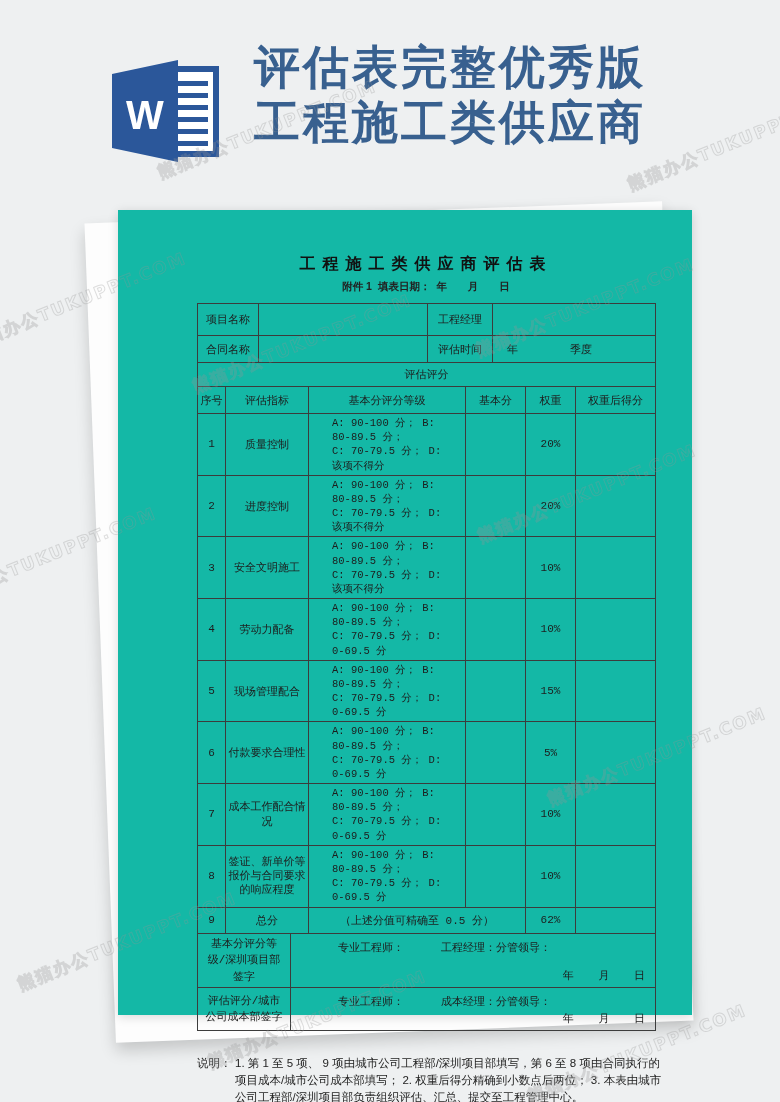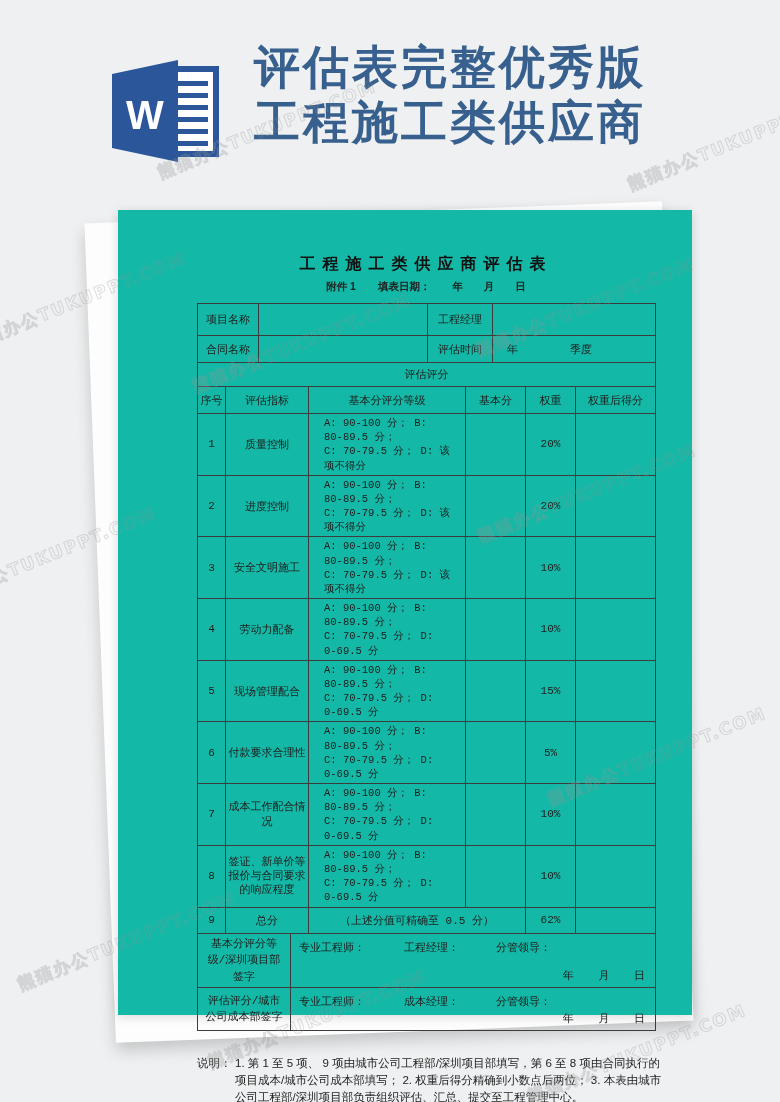--- a/index.html
+++ b/index.html
@@ -64,21 +64,21 @@
     font-weight:bold;
     letter-spacing:7px;
     color:#111;
     white-space:nowrap;
   }
   .doc-subtitle {
     margin-top:5px;
     display:flex;
     justify-content:center;
     align-items:center;
-    gap:22px;
+    gap:6px;
     font-size:10.5px;
     font-weight:bold;
     color:#222;
   }
   .doc-subtitle .date-units { word-spacing:18px; }
 
   
   table {
     width:458px;
     border-collapse:collapse;
@@ -90,34 +90,34 @@
   td {
     border:1px solid #3c3c3c;
     text-align:center;
     vertical-align:middle;
     padding:1px 2px;
     overflow:hidden;
   }
   .info-table { margin-top:9px; }
   .main-table, .sig-table { margin-top:-1px; }
 
-  .grade-cell { text-align:left; padding:2px 15px; font-size:10.5px; line-height:1.35; }
+  .grade-cell { text-align:left; padding:2px 23px; font-size:10.5px; line-height:1.35; }
   .band-cell { font-size:11px; }
   .remarks-cell {
     text-align:left;
     vertical-align:top;
     padding:9px 10px;
     font-size:11px;
     line-height:1.5;
   }
   .eval-time-cell { text-align:left; }
   .eval-time-inner { display:flex; gap:52px; padding-left:12px; }
 
   .sig-label-cell { font-size:11px; line-height:1.5; padding:2px 6px; }
-  .sig-body-cell { position:relative; text-align:left; vertical-align:top; padding:6px 8px; }
+  .sig-body-cell { position:relative; text-align:right; vertical-align:top; padding:6px 8px; }
   .sig-fields { display:flex; font-size:11px; }
   .sig-fields span:nth-child(1){ width:105px; }
   .sig-fields span:nth-child(2){ width:92px; }
   .sig-date {
     position:absolute; right:10px; bottom:4px;
     font-size:11px; word-spacing:18px;
   }
 
   
   .notes {

